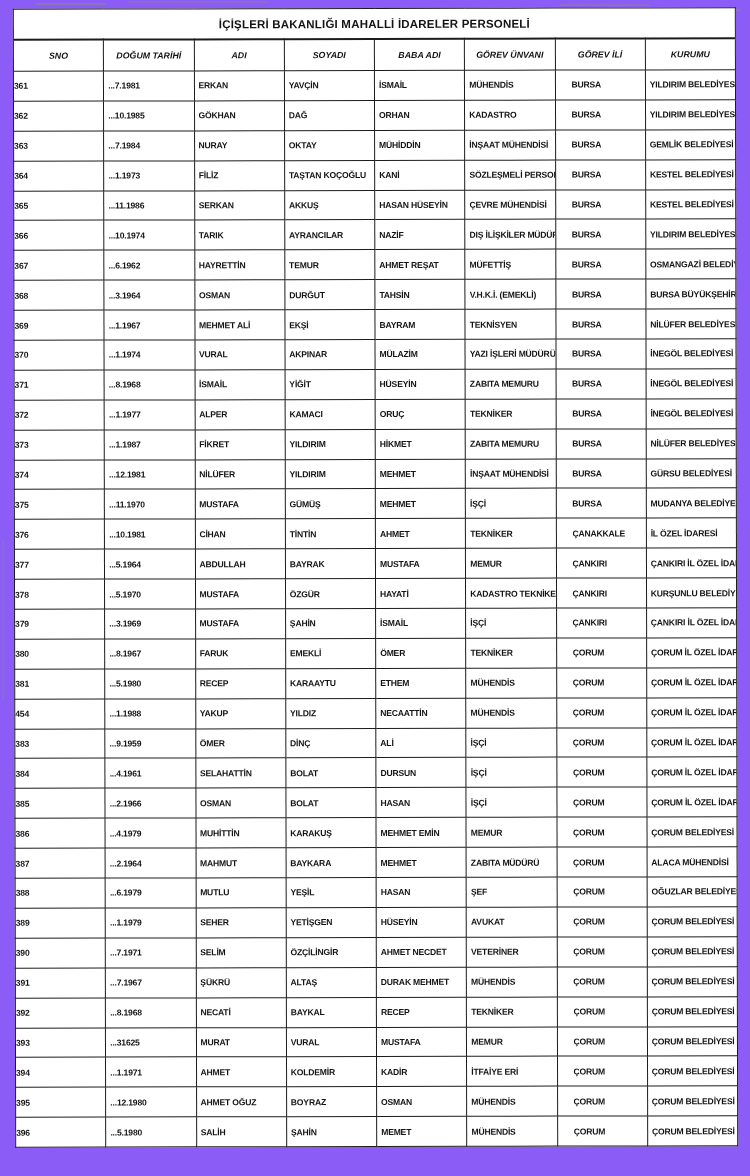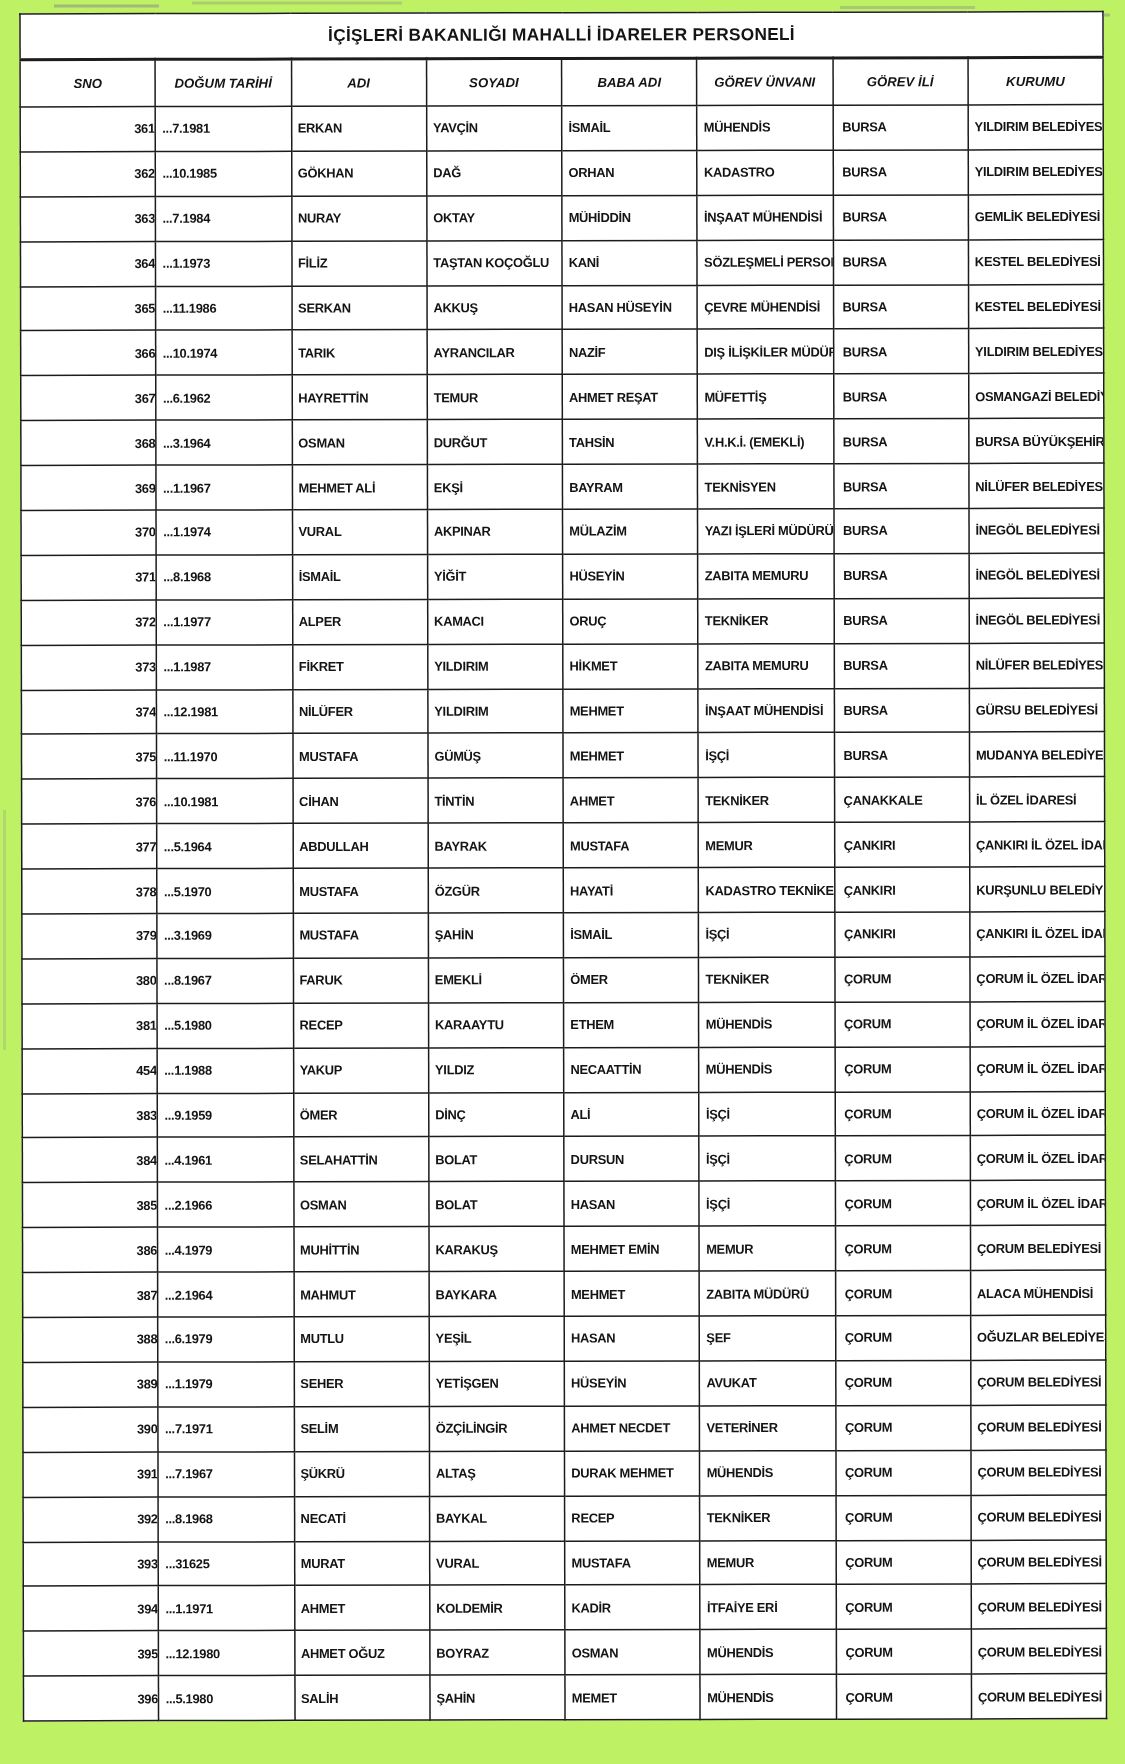--- a/index.html
+++ b/index.html
@@ -8,21 +8,21 @@
     width: 750px;
     height: 1176px;
     background: #fdfdfb;
     overflow: hidden;
     font-family: "Liberation Sans", sans-serif;
     position: relative;
   }
   .sheet {
     position: absolute;
     inset: 0;
-    background: #bef264;
+    background: #8b5cf6;
   }
   
   .artifact {
     position: absolute;
     background: #8a8a8a;
     opacity: .55;
   }
   .a1 { left: 36px;  top: 3px;  width: 70px;  height: 2px; }
   .a2 { left: 128px; top: 1px;  width: 140px; height: 2px; opacity:.35; }
   .a3 { left: 560px; top: 4px;  width: 90px;  height: 2px; opacity:.4; }
@@ -66,27 +66,27 @@
     height: 28.9px;
     font-size: 8.6px;
     font-weight: bold;
     letter-spacing: -0.2px;
     padding: 0 0 0 4px;
     text-align: left;
     vertical-align: middle;
     border-top-color: #2e2e2e;
   }
   
-  .col-0 { width: 26px;  text-align: right; padding: 0; }
+  .col-0 { width: 26px;  text-align: left; padding: 0; }
   .col-1 { width: 78px; }
   .col-2 { width: 80px; margin-left: 36px; }
   .col-3 { width: 90px; }
   .col-4 { width: 90px; }
   .col-5 { width: 137px; }
-  .col-6 { width: 76px; padding-left: 6px; }
+  .col-6 { width: 76px; padding-left: 16px; }
   .col-7 { width: 146px; }
   tr.header-row .col-0, tr.header-row .col-1, tr.header-row .col-2,
   tr.header-row .col-3, tr.header-row .col-4, tr.header-row .col-5,
   tr.header-row .col-6, tr.header-row .col-7 { text-align: center; padding: 0 1px; }
 </style>
 </head>
 <body>
 
 <div class="sheet">
   <div class="artifact a1"></div>

